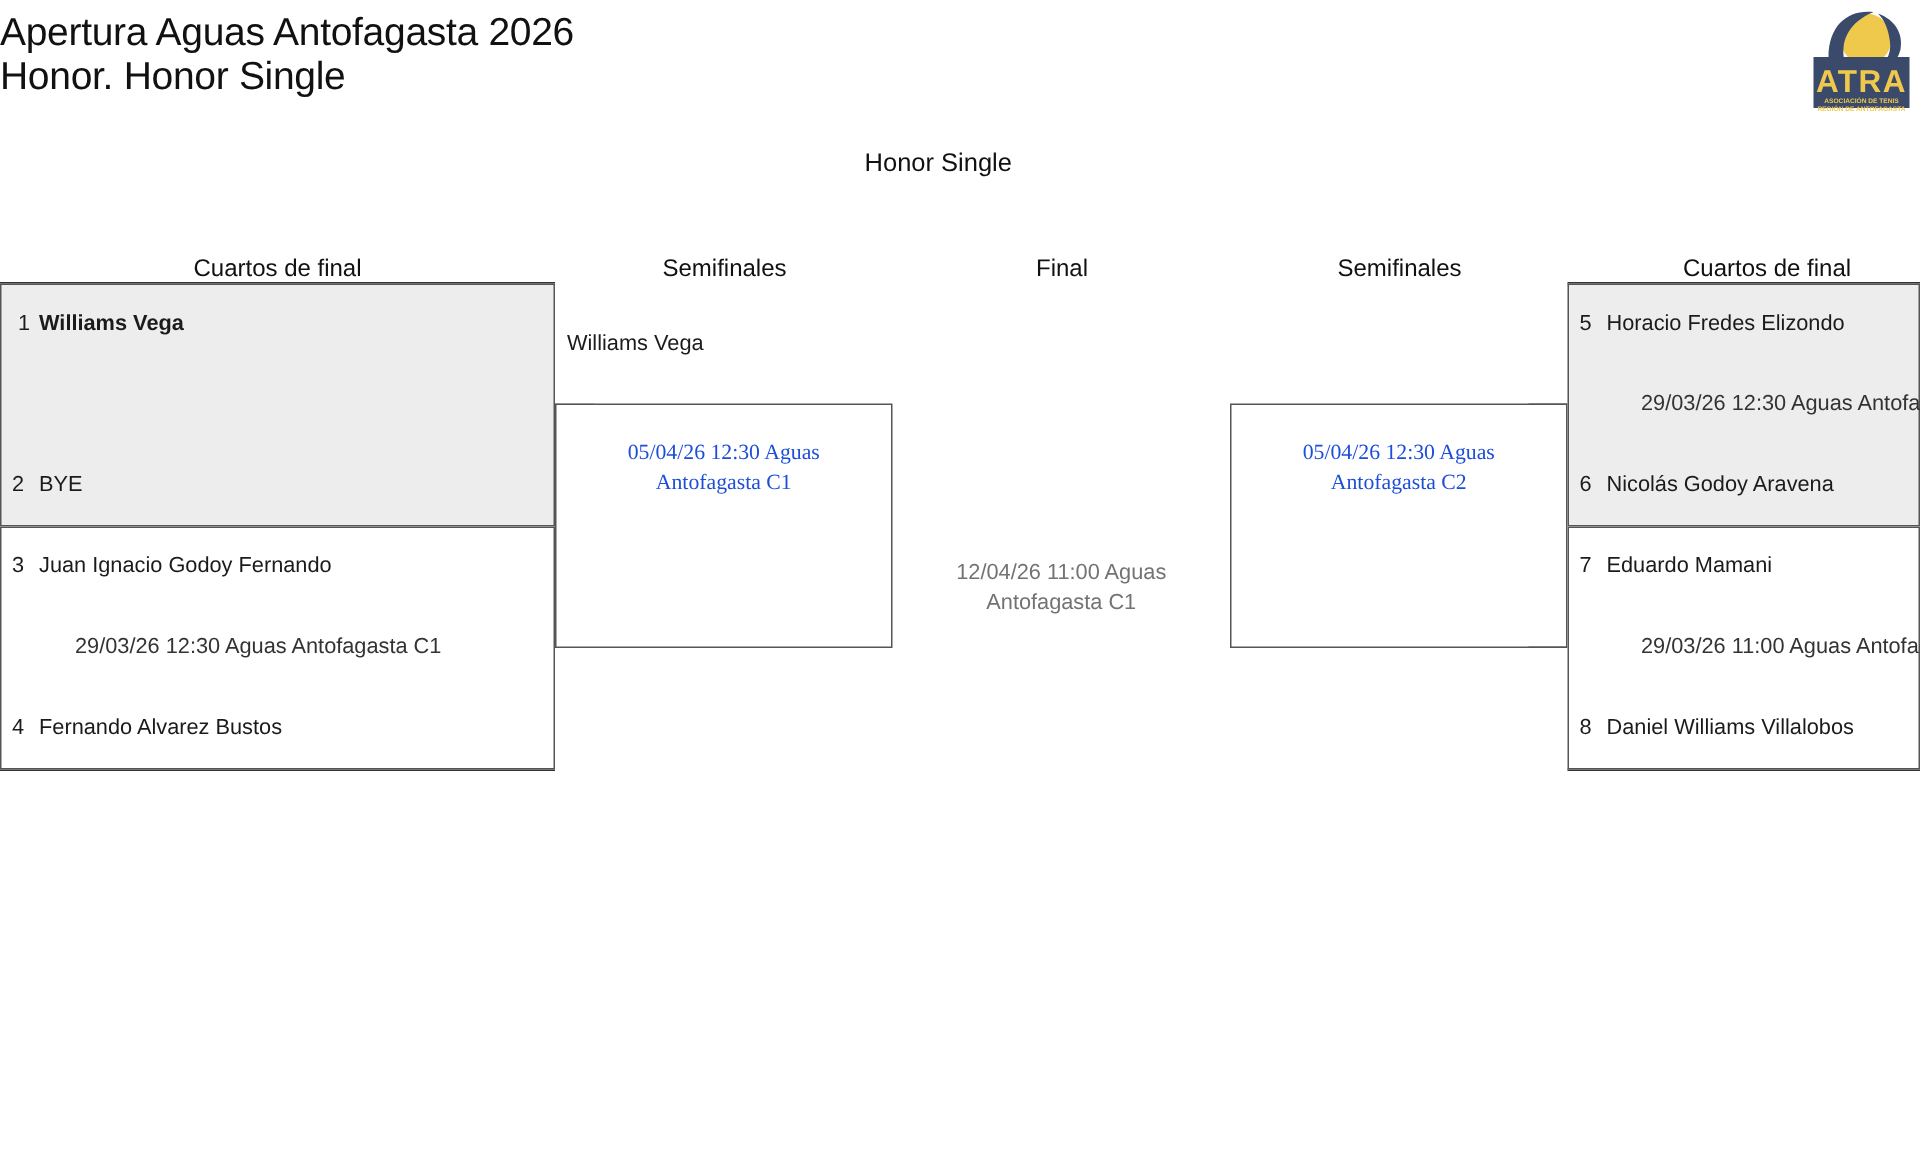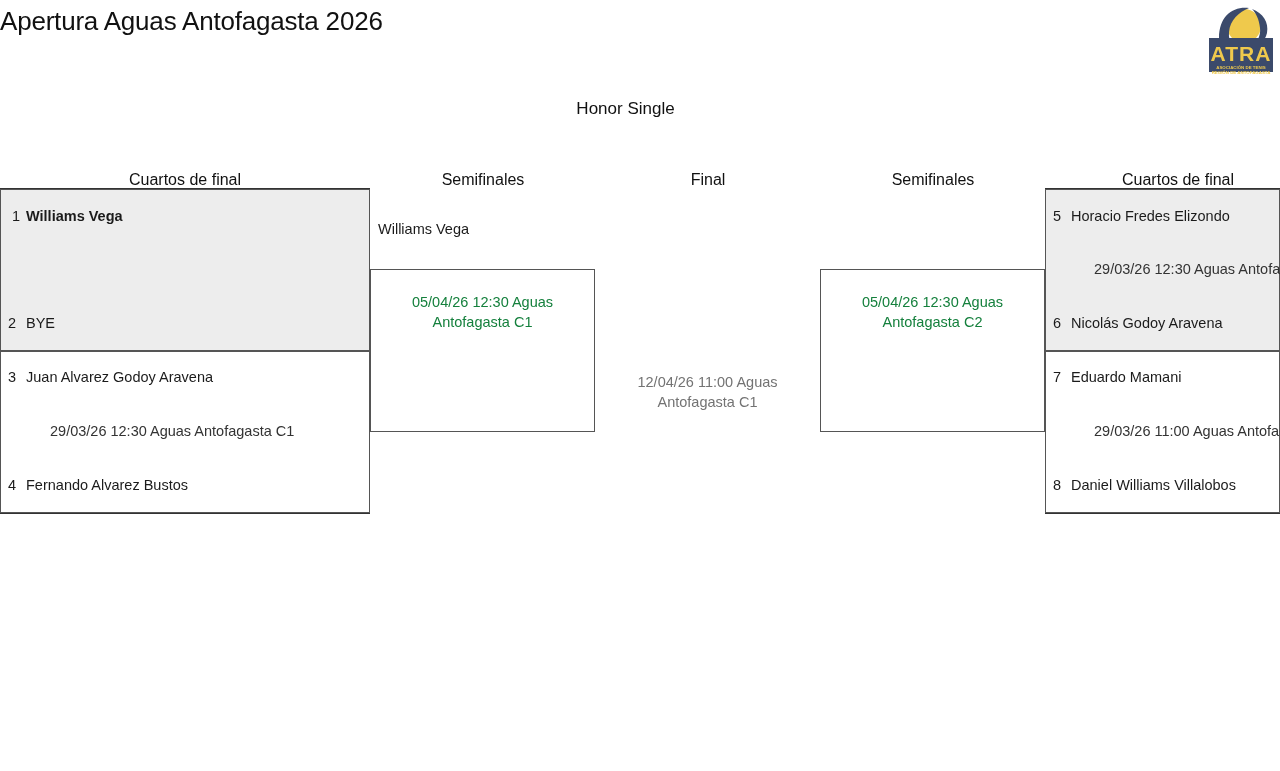--- a/index.html
+++ b/index.html
@@ -107,37 +107,39 @@
     position: absolute;
     border: 1px solid #555555;
     background: #ffffff;
   }
   .roundbox-text {
     position: absolute;
     left: 0; right: 0;
     text-align: center;
     font-size: 14.5px;
     line-height: 19.5px;
-    color: #15803d;
+    color: #1d4ed8;
+    font-family: Liberation Serif, serif;
   }
   .finaltext {
     position: absolute;
     text-align: center;
     font-size: 14.5px;
     line-height: 19.5px;
     color: #737373;
   }
 </style>
 </head>
 <body>
 
 <div id="root">
 
   <div class="title-block">
     <div class="title-line l1">Apertura Aguas Antofagasta 2026</div>
+    <div class="title-line">Honor. Honor Single</div>
   </div>
 
   <div class="logo">
     <svg width="76" height="78" viewBox="0 0 76 78">
       <rect x="0" y="0" width="76" height="78" fill="#ffffff"></rect>
 
       <circle cx="41" cy="24" r="17" fill="#EFC94C"></circle>
 
       <path d="M16 36 C16 14, 30 4, 46 6 C36 10, 27 18, 26 30 C25 41, 31 48, 40 51
                C28 52, 16 47, 16 36 Z" fill="#3B4A6B"></path>
@@ -172,21 +174,21 @@
   <div class="seed bold" style="left:8px; top:208px;text-align:right;">
     <span class="num">1</span><span class="nm">Williams Vega</span>
   </div>
   <div class="seed" style="left:8px; top:315px;">
     <span class="num">2</span><span class="nm">BYE</span>
   </div>
 
   <div class="mbox" style="left:0px; top:351px; width:370px; height:162px;">
   </div>
   <div class="seed" style="left:8px; top:369px;">
-    <span class="num">3</span><span class="nm">Juan Alvarez Godoy Aravena</span>
+    <span class="num">3</span><span class="nm">Juan Ignacio Godoy Fernando</span>
   </div>
   <div class="matchinfo" style="left:50px; top:423px;">29/03/26 12:30 Aguas Antofagasta C1</div>
   <div class="seed" style="left:8px; top:477px;">
     <span class="num">4</span><span class="nm">Fernando Alvarez Bustos</span>
   </div>
 
   <div class="conn" style="left:370px; top:269px; width:26px;"></div>
   <div class="conn" style="left:370px; top:431px; width:26px;"></div>
 
   <div class="advanced" style="left:378px; top:221px;">Williams Vega</div>

